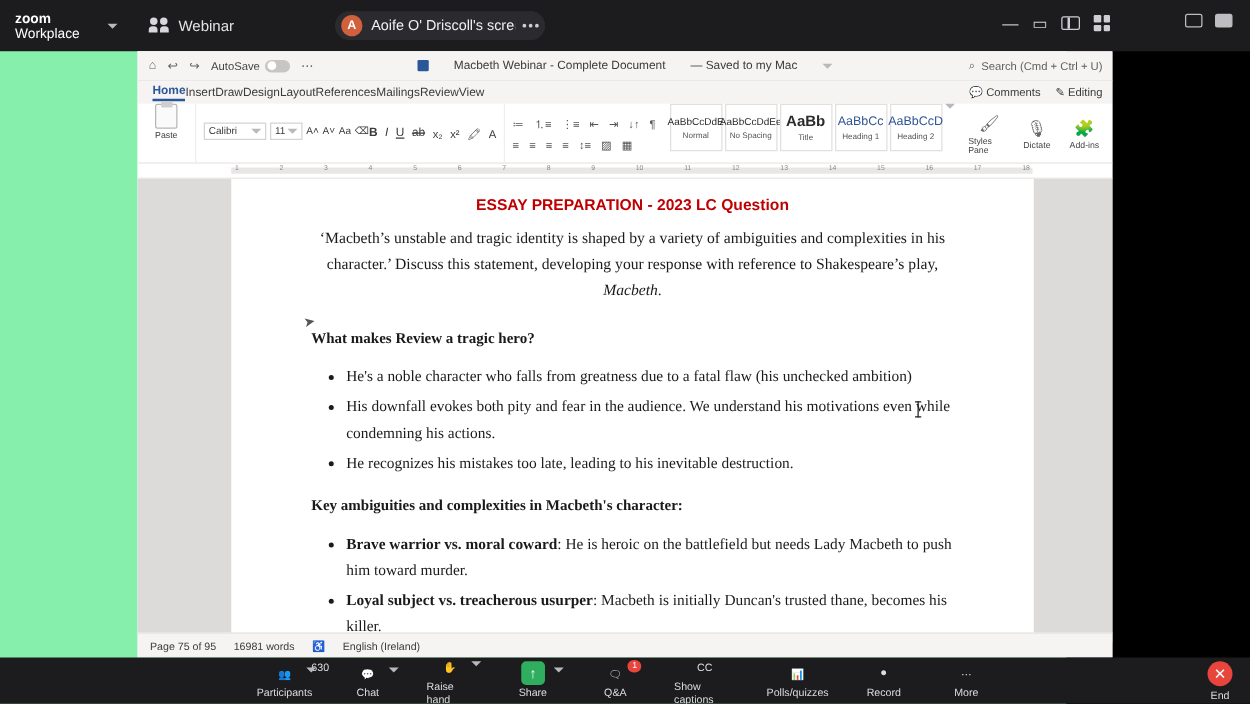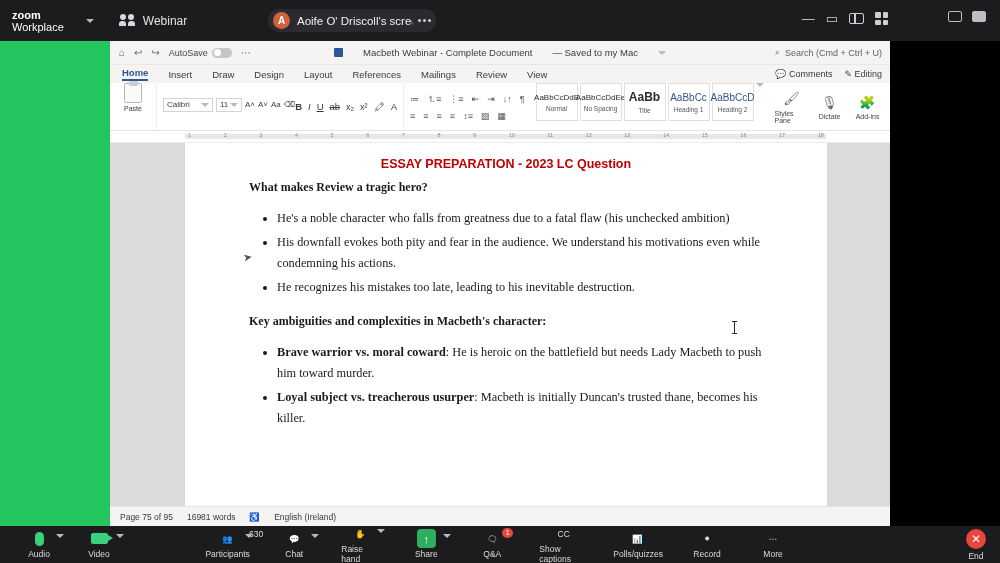--- a/index.html
+++ b/index.html
@@ -3,21 +3,21 @@
 <meta charset="utf-8">
 <style>
   * { box-sizing: border-box; }
   html, body {
     margin: 0; padding: 0;
     width: 1000px; height: 563px;
     overflow: hidden;
     font-family: "Liberation Sans", sans-serif;
     background: #000;
   }
-  #app { position: relative; width: 853px; height: 563px; background: #22c55e; }
+  #app { position: relative; width: 853px; height: 563px; background: #86efac; }
 
   
   .zoom-topbar {
     position: absolute; left: 0; top: 0; width: 1000px; height: 41px;
     background: #1c1c1e; color: #e8e8ea; display: flex; align-items: center;
   }
   .zoom-logo { display: flex; flex-direction: column; justify-content: center;
     font-size: 11px; line-height: 12px; font-weight: 700; color: #fff; margin-left: 12px; }
   .zoom-logo .w { font-weight: 400; font-size: 11px; }
   .chev { width: 0; height: 0; border-left: 4px solid transparent; border-right: 4px solid transparent;
@@ -68,21 +68,21 @@
   .autosave { display: flex; align-items: center; gap: 4px; font-size: 9px; color: #444; }
   .toggle { width: 20px; height: 10px; border-radius: 6px; background: #c8c6c4; position: relative; }
   .toggle i { position: absolute; width: 7px; height: 7px; border-radius: 50%; background: #fff; top: 1.5px; left: 2px; }
   .wt-center { position: absolute; left: 0; right: 0; text-align: center; font-size: 9.5px; color: #3b3a39;
     display: flex; align-items: center; justify-content: center; gap: 20px; }
   .doc-badge { width: 9px; height: 9px; background: #2b579a; border-radius: 1px; display: inline-block; }
   .wt-right { position: absolute; right: 8px; display: flex; align-items: center; gap: 10px; font-size: 9.5px; color: #3b3a39; }
   .search-box { display: flex; align-items: center; gap: 5px; color: #605e5c; font-size: 9px; }
 
   .word-ribbon-tabs {
-    height: 18px; background: #f5f4f3; display: flex; align-items: center; gap: 20px;
+    height: 18px; background: #f5f4f3; display: flex; align-items: center; gap: 0;
     padding-left: 12px; font-size: 9.5px; color: #3b3a39; position: relative;
   }
   .word-ribbon-tabs .tab.active { color: #2b579a; font-weight: 700; border-bottom: 2px solid #2b579a; padding-bottom: 1px; }
   .ribbon-right { position: absolute; right: 8px; display: flex; gap: 12px; align-items: center; font-size: 9px; color: #3b3a39; }
 
   .word-ribbon {
     height: 48px; background: #fff; border-bottom: 1px solid #e6e4e2;
     display: flex; align-items: stretch; font-size: 8px; color: #3b3a39; position: relative;
   }
   .rgroup { display: flex; flex-direction: row; justify-content: center; padding: 0 6px; border-right: 1px solid #efeeed; }
@@ -400,20 +400,23 @@
         <span>16</span>
         <span>17</span>
         <span>18</span>
       </div>
     </div>
 
     <div class="doc-area">
       <div class="page">
         <div class="doc-content">
           <div class="essay-title">ESSAY PREPARATION - 2023 LC Question</div>
+          <p class="quote">
+            <span>‘Macbeth’s unstable and tragic identity is shaped by a variety of ambiguities and complexities in his character.’ Discuss this statement, developing your response with reference to Shakespeare’s play, </span><em>Macbeth</em><span>.</span>
+          </p>
           <div class="sec-head">What makes Review a tragic hero?</div>
           <ul class="doc-list">
             <li>He's a noble character who falls from greatness due to a fatal flaw (his unchecked ambition)</li>
             <li>His downfall evokes both pity and fear in the audience. We understand his motivations even while condemning his actions.</li>
             <li>He recognizes his mistakes too late, leading to his inevitable destruction.</li>
           </ul>
           <div class="sec-head">Key ambiguities and complexities in Macbeth's character:</div>
           <ul class="doc-list">
             <li><b>Brave warrior vs. moral coward</b><span>: He is heroic on the battlefield but needs Lady Macbeth to push him toward murder.</span></li>
             <li><b>Loyal subject vs. treacherous usurper</b><span>: Macbeth is initially Duncan's trusted thane, becomes his killer.</span></li>
@@ -430,36 +433,20 @@
         <span>Page 75 of 95</span>
         <span>16981 words</span>
         <span>♿</span>
         <span>English (Ireland)</span>
       </div>
     </div>
   </div>
 
 
   <div class="zoom-bottom">
-    <div class="zb-left">
-      <div class="zb-item">
-        <span class="ic">
-            <span class="mic-ico"></span>
-          </span>
-        <span>Audio</span>
-        <span class="chev zb-caret"></span>
-      </div>
-      <div class="zb-item">
-        <span class="ic">
-            <span class="cam-ico"></span>
-          </span>
-        <span>Video</span>
-        <span class="chev zb-caret"></span>
-      </div>
-    </div>
 
     <div class="zb-center">
       <div class="zb-item">
         <span class="ic">👥<span class="count-pill">630</span></span>
         <span>Participants</span>
         <span class="chev zb-caret"></span>
       </div>
       <div class="zb-item">
         <span class="ic">💬</span>
         <span>Chat</span>

